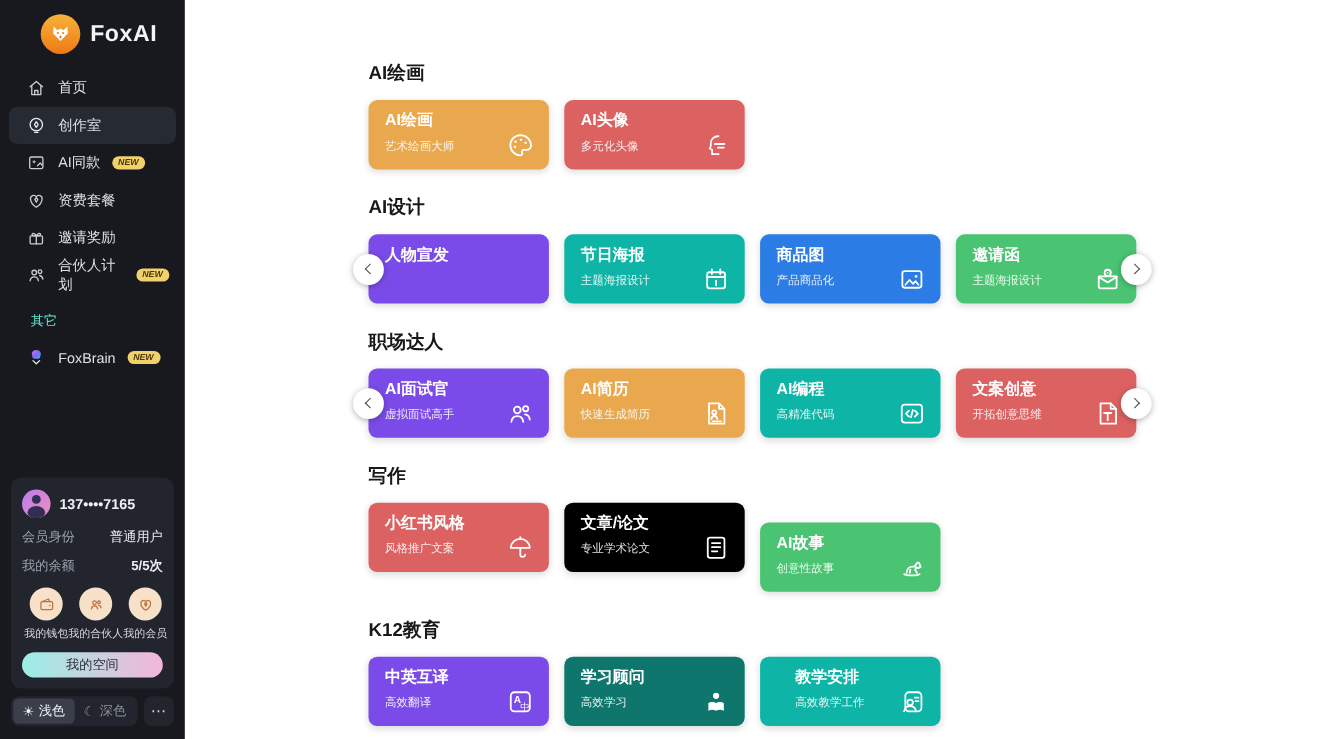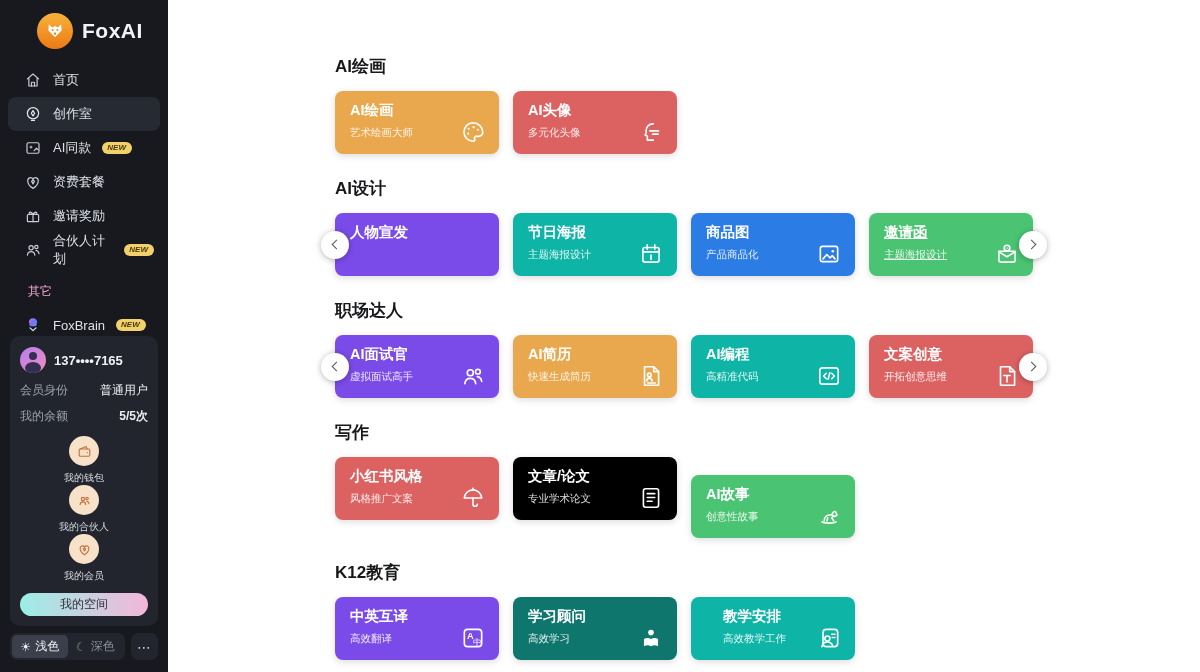--- a/index.html
+++ b/index.html
@@ -12,32 +12,32 @@
   
   .sidebar { width:168px; min-width:168px; height:672px; background:#17191e; position:relative; color:#e7e9ee; }
   .logo-row { display:flex; align-items:center; gap:9px; padding:13px 0 10px 37px; }
   .logo-badge { width:36px; height:36px; border-radius:50%; background:linear-gradient(180deg,#f7b23c,#ed7a14); display:flex; align-items:center; justify-content:center; }
   .logo-text { font-size:21px; font-weight:bold; color:#f2f3f5; letter-spacing:.5px; }
   .nav { padding:4px 8px 0; }
   .nav-item { display:flex; align-items:center; gap:11px; height:34px; padding:0 6px 0 16px; border-radius:8px; font-size:13px; color:#dde0e6; cursor:pointer; }
   .nav-item.selected { background:#262a33; }
   .nicon { width:18px; height:18px; display:flex; align-items:center; justify-content:center; }
   .badge-new { background:#f2d06b; color:#4a3a08; font-size:8px; font-weight:bold; font-style:italic; padding:2px 6px 2px 5px; border-radius:8px; line-height:1; }
-  .nav-section { font-size:12px; color:#f9a8d4; padding:16px 0 8px 20px; }
+  .nav-section { font-size:12px; color:#5eead4; padding:16px 0 8px 20px; }
   
   .profile { position:absolute; left:10px; right:10px; bottom:46px; background:#22252d; border-radius:10px; padding:11px 10px 10px; }
   .phone-row { display:flex; align-items:center; gap:8px; font-size:13px; font-weight:bold; color:#f0f1f4; }
   .avatar { width:26px; height:26px; border-radius:50%; background:linear-gradient(135deg,#b77df0,#f08ebc); position:relative; overflow:hidden; }
   .avatar::before { content:""; position:absolute; left:9px; top:5px; width:8px; height:8px; border-radius:50%; background:#342e52; }
   .avatar::after { content:""; position:absolute; left:5px; top:15px; width:16px; height:12px; border-radius:50%; background:#342e52; }
   .kv { display:flex; justify-content:space-between; margin-top:9px; font-size:12px; }
   .kv .k { color:#9aa0ab; }
   .kv .v { color:#eceef2; }
   .kv .v.bold { font-weight:bold; }
-  .shortcuts { display:flex; justify-content:space-between; margin-top:11px; padding:0 2px;flex-direction:column; }
+  .shortcuts { display:flex; justify-content:space-between; margin-top:11px; padding:0 2px; }
   .shortcut { text-align:center; cursor:pointer; }
   .circ { width:30px; height:30px; border-radius:50%; background:#f7e2c9; margin:0 auto; display:flex; align-items:center; justify-content:center; }
   .shortcut .lbl { font-size:10px; color:#d6d9de; margin-top:5px; white-space:nowrap; }
   .space-btn { margin-top:10px; height:23px; border-radius:12px; background:linear-gradient(90deg,#9beee6,#f3b6da); color:#2c2f36; font-size:12px; display:flex; align-items:center; justify-content:center; cursor:pointer; }
   
   .theme-row { position:absolute; left:10px; right:10px; bottom:12px; display:flex; gap:6px; }
   .seg { flex:1; display:flex; background:#22252d; border-radius:7px; padding:2px; height:27px; }
   .seg-opt { flex:1; display:flex; align-items:center; justify-content:center; gap:4px; font-size:12px; color:#8a8f99; border-radius:5px; cursor:pointer; }
   .seg-opt.active { background:#3b3f4b; color:#eef0f4; }
   .more-btn { width:27px; height:27px; background:#22252d; border-radius:7px; color:#cdd1d8; display:flex; align-items:center; justify-content:center; font-size:14px; cursor:pointer; letter-spacing:1px; }
@@ -276,21 +276,21 @@
         <span class="t">商品图</span>
         <span class="s">产品商品化</span>
         <span class="ic">
           <svg width="26" height="26" viewBox="0 0 24 24" fill="none" stroke="#fff" stroke-width="1.5" stroke-linecap="round" stroke-linejoin="round">
             <rect x="4" y="5" width="16" height="14" rx="2"></rect>
             <circle cx="15.5" cy="9.5" r="1.2" fill="#fff" stroke="none"></circle>
             <path d="M6.5 16.5l3.5-4 3 3.2 2-2.2 2.5 3"></path>
           </svg>
         </span>
       </div>
-      <div class="card" style="background: rgb(74, 196, 114); text-decoration: underline;">
+      <div class="card" style="background: rgb(74, 196, 114);">
         <span class="t">邀请函</span>
         <span class="s">主题海报设计</span>
         <span class="ic">
           <svg width="26" height="26" viewBox="0 0 24 24" fill="none" stroke="#fff" stroke-width="1.5" stroke-linecap="round" stroke-linejoin="round">
             <path d="M4.5 9.5h15V18a1.5 1.5 0 0 1-1.5 1.5H6A1.5 1.5 0 0 1 4.5 18z"></path>
             <path d="M4.5 10l7.5 4.5L19.5 10"></path>
               <circle cx="12" cy="6.5" r="2.6"></circle>
             <path d="M12 5.7l.8.8-.8.9-.8-.9z" fill="#fff" stroke="none"></path>
           </svg>
         </span>

